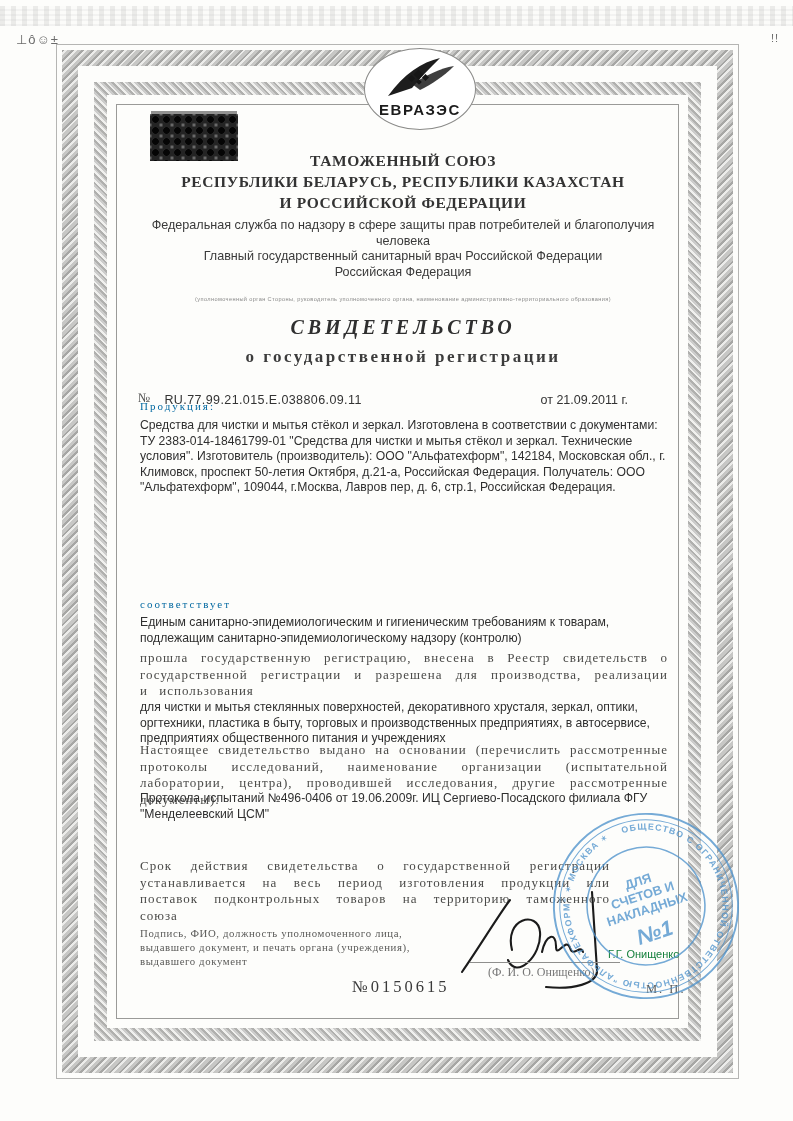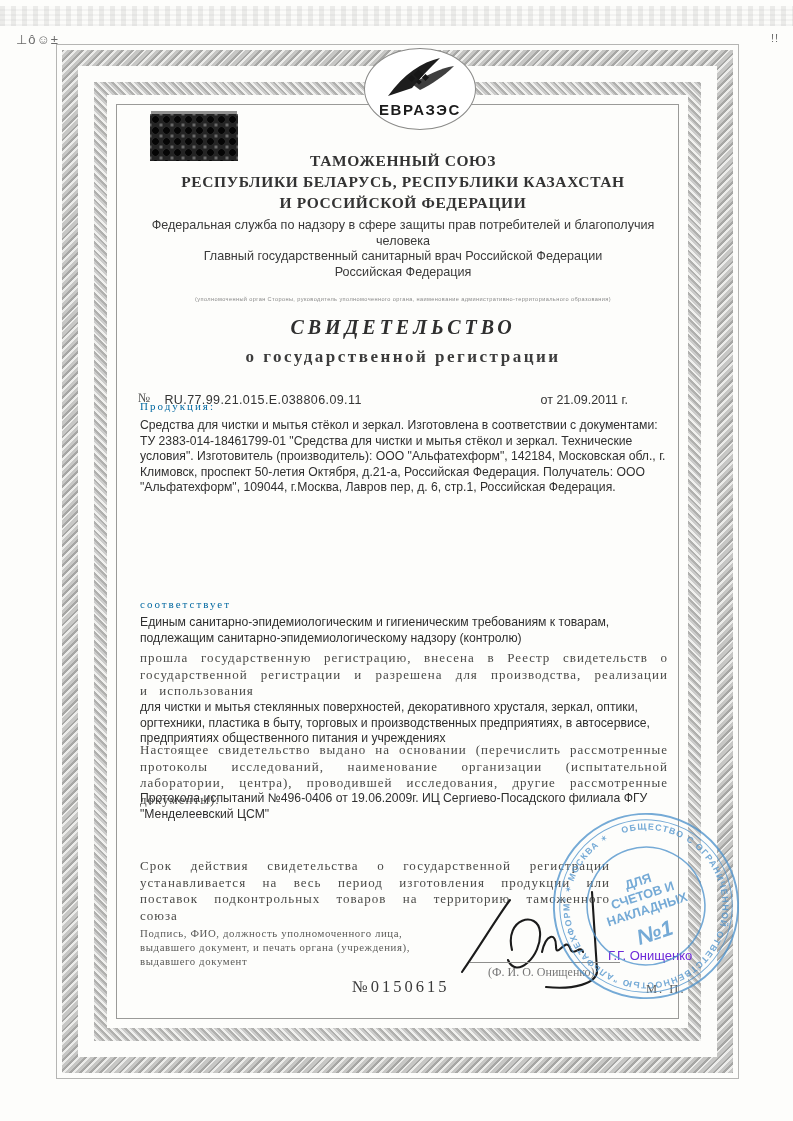--- a/index.html
+++ b/index.html
@@ -74,21 +74,21 @@
     letter-spacing:2px;}
   .body-sans{font-size:12.2px;line-height:15.6px;color:#2f2f2f;text-align:left;}
   .body-serif{font-family:"Liberation Serif","DejaVu Serif",serif;font-size:13px;line-height:16.5px;
     color:#4a4a48;text-align:justify;letter-spacing:1px;word-spacing:7px;}
   .body-serif.tight{word-spacing:3px;}
 
   .abs{position:absolute;}
 
   .sig-caption{font-family:"Liberation Serif","DejaVu Serif",serif;font-size:10.8px;line-height:14px;
     color:#5a5a58;letter-spacing:.6px;}
-  .signer-name{font-size:13px;color:#6d28d9;}
+  .signer-name{font-size:11px;color:#15803d;}
   .sig-note{font-family:"Liberation Serif","DejaVu Serif",serif;font-size:12px;color:#777;}
   .serial{font-family:"Liberation Serif","DejaVu Serif",serif;font-size:16.5px;letter-spacing:3px;color:#3a3a3a;}
   .seal-mark{font-family:"Liberation Serif","DejaVu Serif",serif;font-size:12.5px;color:#5a5a58;letter-spacing:2px;}
 
   .stamp{position:absolute;left:548px;top:808px;width:196px;height:196px;transform:rotate(-18deg);opacity:.78;}
   .signature-svg{position:absolute;left:452px;top:888px;}
   .sig-line{position:absolute;left:470px;top:962px;width:150px;border-top:1px solid #8f8f8d;}
 </style>
 </head>
 <body>

